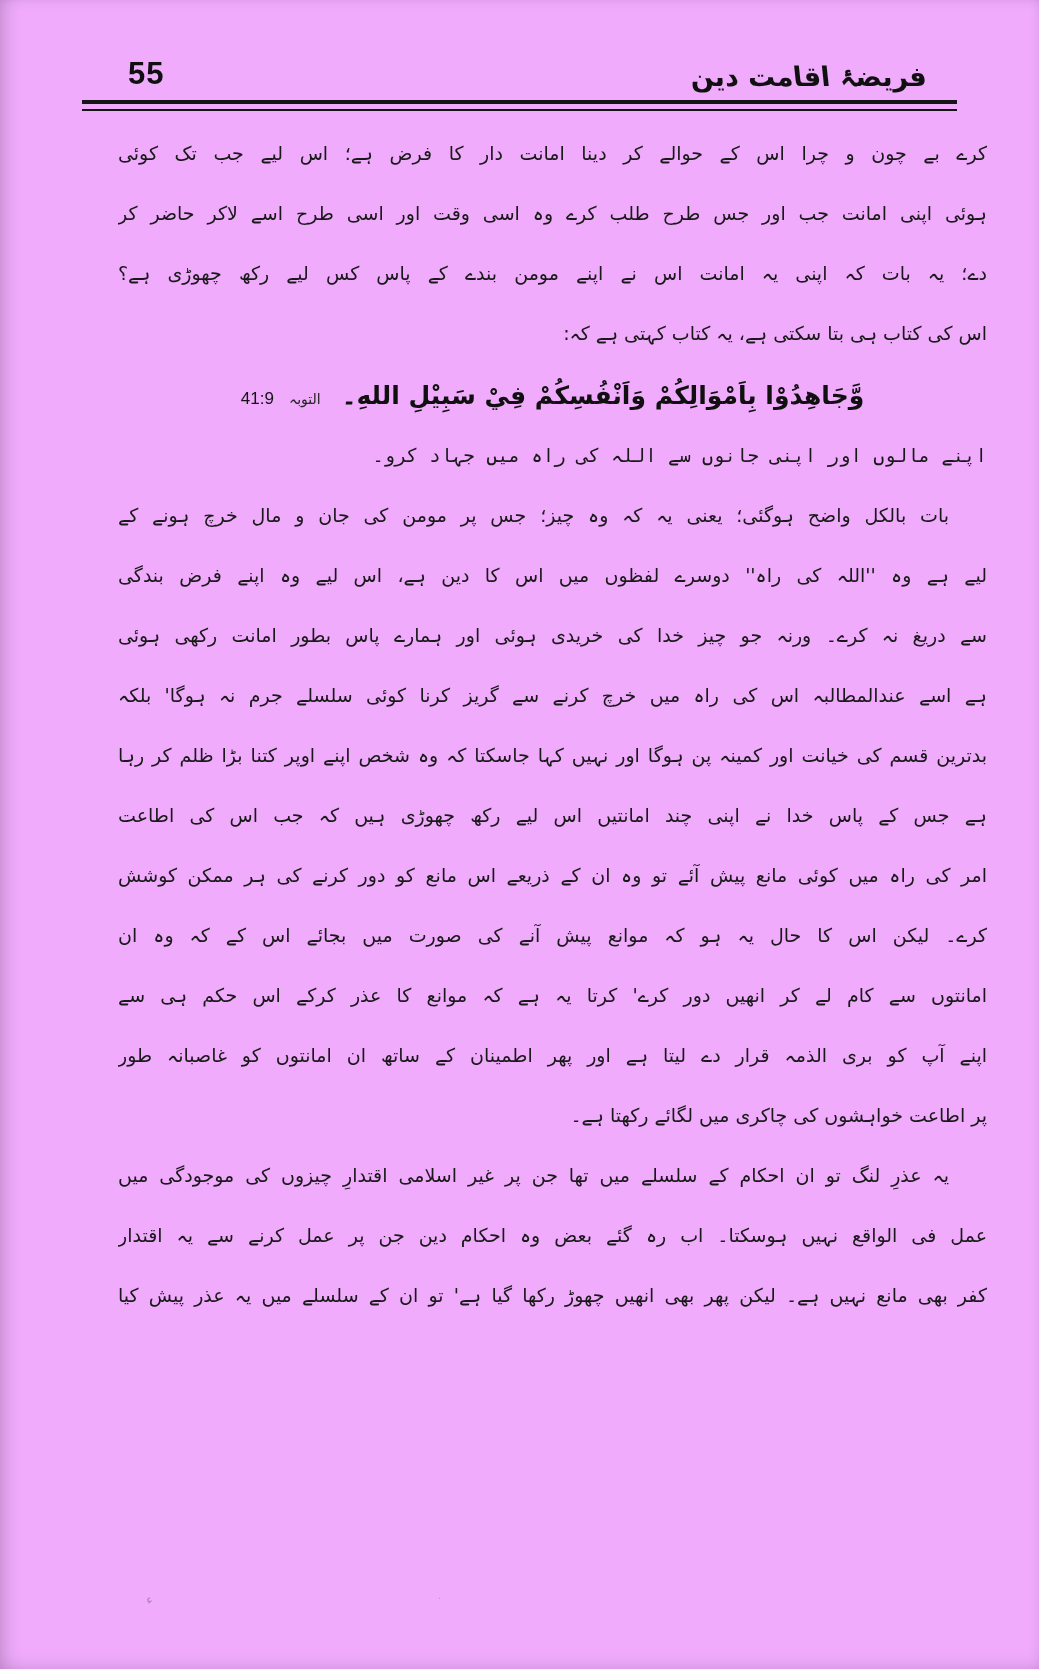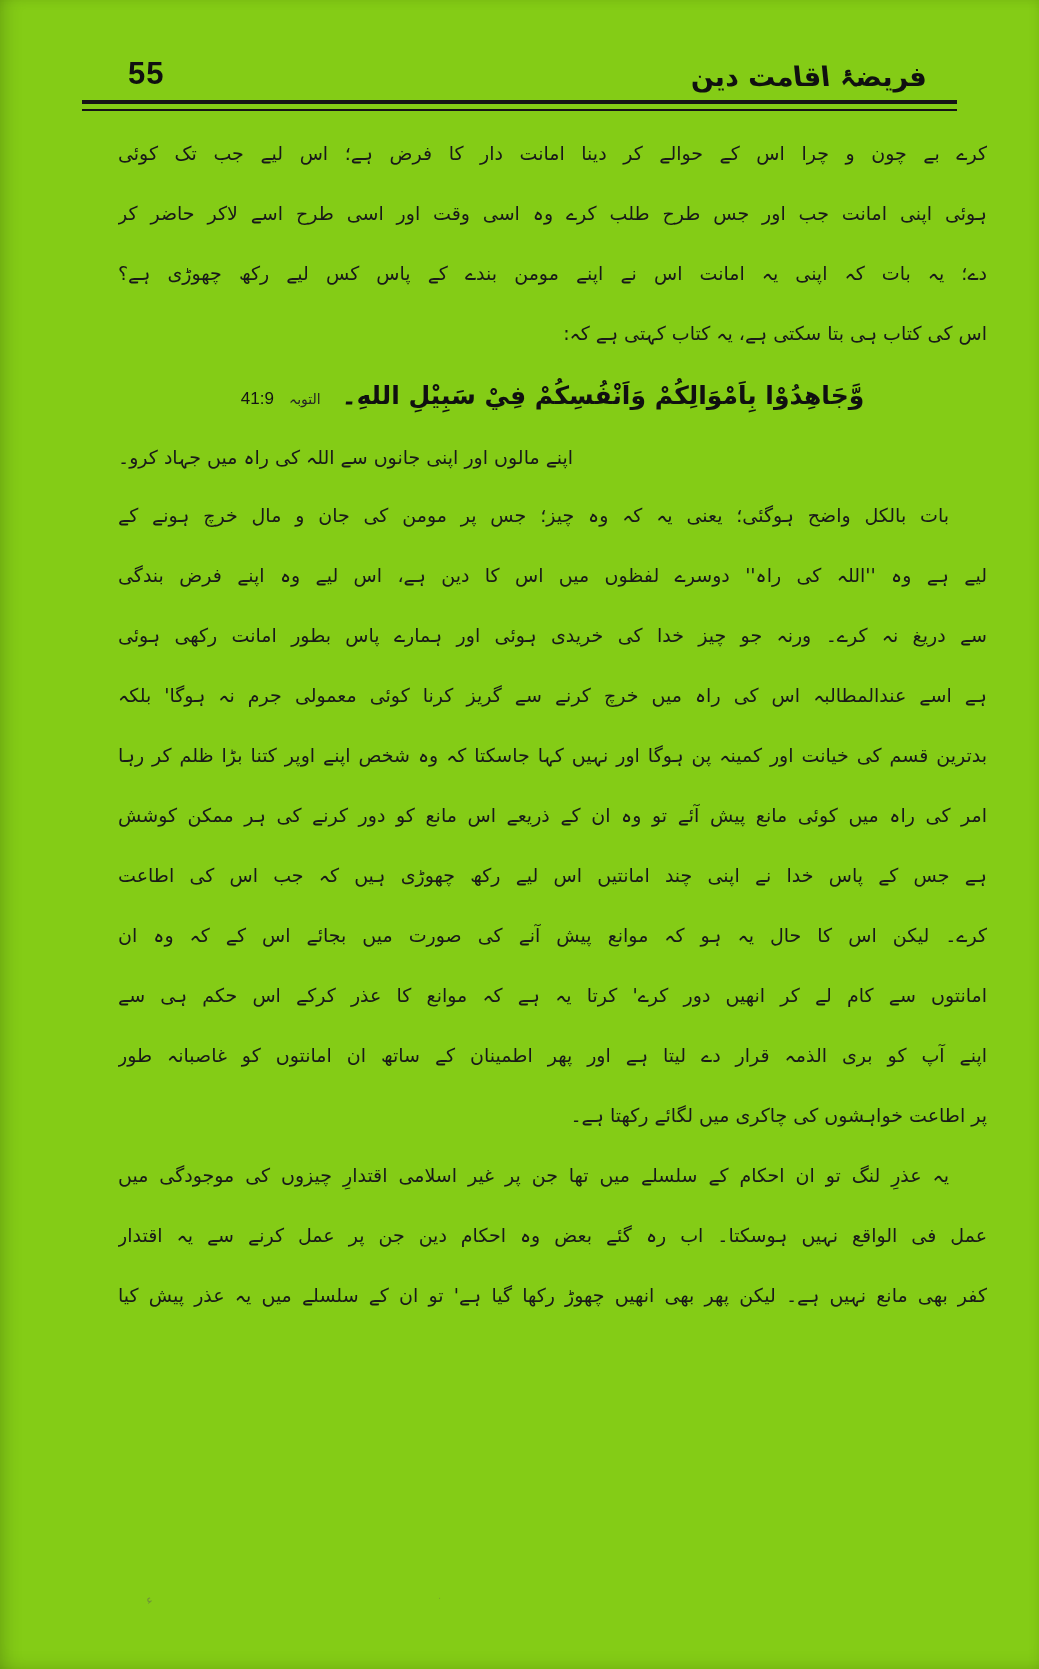--- a/index.html
+++ b/index.html
@@ -1,20 +1,20 @@
 <!DOCTYPE html>
 <html lang="ur" dir="rtl"><head>
 <meta charset="utf-8">
 <style>
   html,body{margin:0;padding:0;background:#777;}
   .page{
     position:relative;
     width:1039px;height:1669px;
     margin:0 auto;
-    background:#84cc16;
+    background:#f0abfc;
     box-shadow:
       inset 14px 0 20px -12px rgba(0,0,0,.22),
       inset -8px 0 14px -10px rgba(0,0,0,.10),
       inset 0 -14px 22px -16px rgba(0,0,0,.14),
       inset 0 10px 16px -14px rgba(0,0,0,.10);
     font-family:"DejaVu Sans", sans-serif;
     color:#171717;
     overflow:hidden;
   }
   .header{
@@ -66,21 +66,21 @@
   }
   .verse-ar{font-size:25px;font-weight:bold;color:#101010;}
   .ref-surah{font-size:14px;color:#242424;margin:0 16px 0 4px;}
   .ref-num{
     font-family:"Liberation Sans", sans-serif;
     font-size:17px;color:#141414;margin-right:6px;
     direction:ltr;unicode-bidi:embed;text-align:center;
   }
   .trans{
     height:56px;line-height:56px;
-    text-align:left;font-size:19px;color:#191919;
+    text-align:right;font-size:19px;color:#191919;font-family:Liberation Mono, monospace;
   }
   .sec-heading{
     margin-top:16px;
     height:52px;line-height:52px;
     text-align:right;
     font-weight:bold;font-size:23px;color:#0f0f0f;
   }
   .speck{
     position:absolute;
     color:#5a5a5a;opacity:.45;font-size:13px;
@@ -111,24 +111,24 @@
       <span class="verse-ar">وَّجَاهِدُوْا بِاَمْوَالِكُمْ وَاَنْفُسِكُمْ فِيْ سَبِيْلِ اللهِ۔</span>
       <span class="ref-surah">التوبہ</span>
       <span class="ref-num">41:9</span>
     </div>
 
     <div class="trans">اپنے مالوں اور اپنی جانوں سے اللہ کی راہ میں جہاد کرو۔</div>
 
     <div class="line indent">بات بالکل واضح ہوگئی؛ یعنی یہ کہ وہ چیز؛ جس پر مومن کی جان و مال خرچ ہونے کے</div>
     <div class="line">لیے ہے وہ ''اللہ کی راہ'' دوسرے لفظوں میں اس کا دین ہے، اس لیے وہ اپنے فرض بندگی</div>
     <div class="line">سے دریغ نہ کرے۔ ورنہ جو چیز خدا کی خریدی ہوئی اور ہمارے پاس بطور امانت رکھی ہوئی</div>
-    <div class="line">ہے اسے عندالمطالبہ اس کی راہ میں خرچ کرنے سے گریز کرنا کوئی معمولی جرم نہ ہوگا' بلکہ</div>
+    <div class="line">ہے اسے عندالمطالبہ اس کی راہ میں خرچ کرنے سے گریز کرنا کوئی سلسلے جرم نہ ہوگا' بلکہ</div>
     <div class="line">بدترین قسم کی خیانت اور کمینہ پن ہوگا اور نہیں کہا جاسکتا کہ وہ شخص اپنے اوپر کتنا بڑا ظلم کر رہا</div>
+    <div class="line">ہے جس کے پاس خدا نے اپنی چند امانتیں اس لیے رکھ چھوڑی ہیں کہ جب اس کی اطاعت</div>
     <div class="line">امر کی راہ میں کوئی مانع پیش آئے تو وہ ان کے ذریعے اس مانع کو دور کرنے کی ہر ممکن کوشش</div>
-    <div class="line">ہے جس کے پاس خدا نے اپنی چند امانتیں اس لیے رکھ چھوڑی ہیں کہ جب اس کی اطاعت</div>
     <div class="line">کرے۔ لیکن اس کا حال یہ ہو کہ موانع پیش آنے کی صورت میں بجائے اس کے کہ وہ ان</div>
     <div class="line">امانتوں سے کام لے کر انھیں دور کرے' کرتا یہ ہے کہ موانع کا عذر کرکے اس حکم ہی سے</div>
     <div class="line">اپنے آپ کو بری الذمہ قرار دے لیتا ہے اور پھر اطمینان کے ساتھ ان امانتوں کو غاصبانہ طور</div>
     <div class="line open">پر اطاعت خواہشوں کی چاکری میں لگائے رکھتا ہے۔</div>
 
 
     <div class="line indent">یہ عذرِ لنگ تو ان احکام کے سلسلے میں تھا جن پر غیر اسلامی اقتدارِ چیزوں کی موجودگی میں</div>
     <div class="line">عمل فی الواقع نہیں ہوسکتا۔ اب رہ گئے بعض وہ احکام دین جن پر عمل کرنے سے یہ اقتدار</div>
     <div class="line">کفر بھی مانع نہیں ہے۔ لیکن پھر بھی انھیں چھوڑ رکھا گیا ہے' تو ان کے سلسلے میں یہ عذر پیش کیا</div>
 

